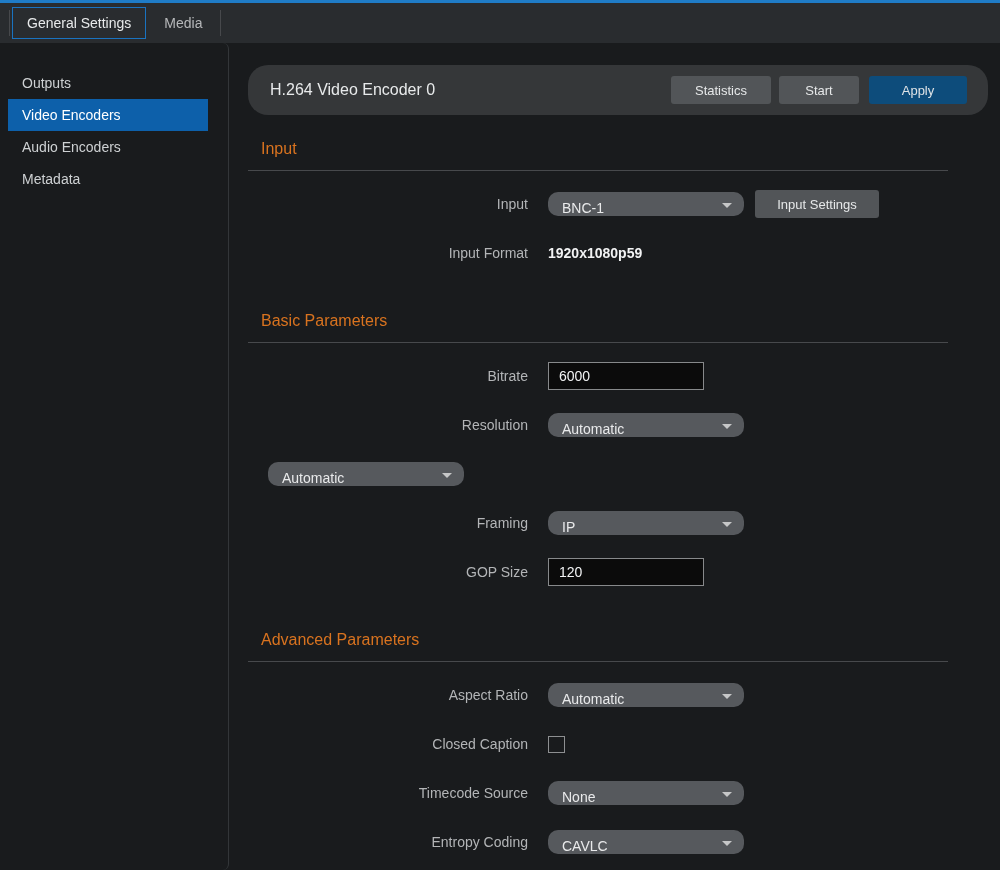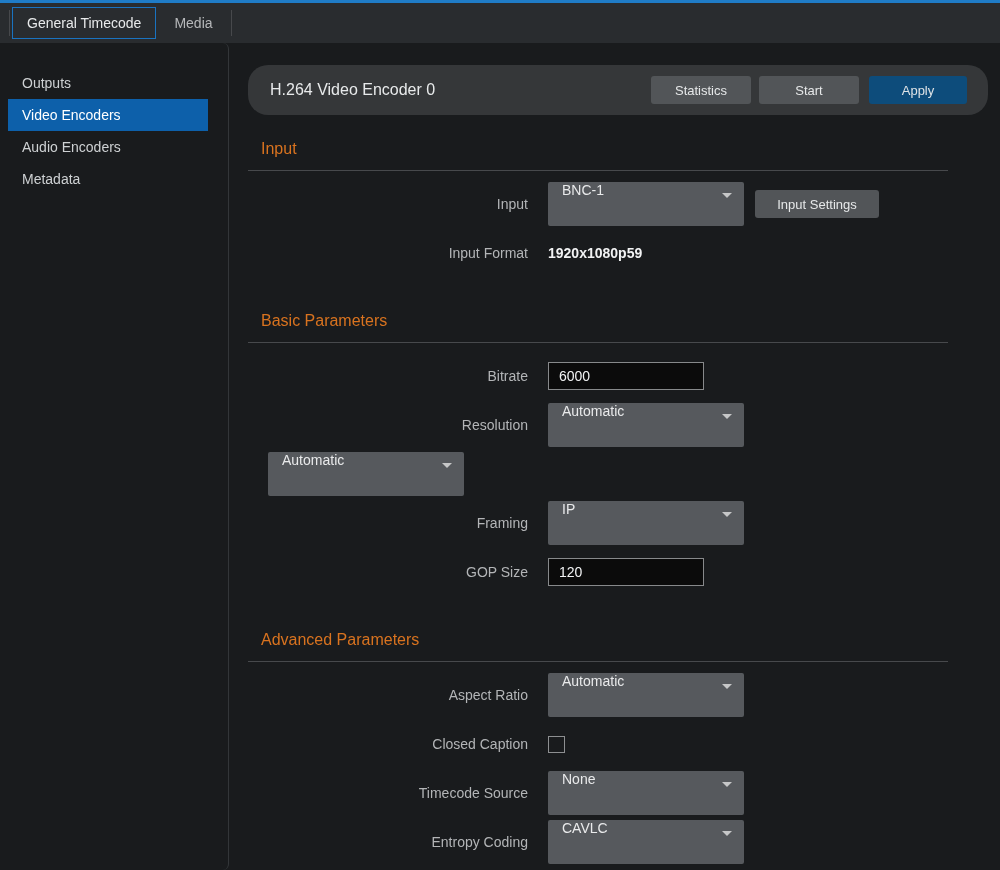--- a/index.html
+++ b/index.html
@@ -18,33 +18,33 @@
   .side-item { height:32px; line-height:32px; margin-left:8px; width:200px; padding-left:14px;
                font-size:14px; color:#ced1d3; cursor:pointer; }
   .side-item.active { background:#0d60aa; color:#ffffff; }
 
   .main { flex:1; padding:22px 0 0 19px; overflow:hidden; }
   .panel-header { width:740px; height:50px; background:#353739; display:flex; align-items:center;border-radius:20px; }
   .panel-title { margin-left:22px; font-size:16px; color:#e8eaeb; flex:1; }
   .btn { height:28px; border:none; border-radius:3px; background:#525558; color:#e6e8e9;
          font-size:13px; font-family:inherit; cursor:pointer; }
   .btn-statistics { width:100px; }
-  .btn-start { width:100px; margin-left:8px; }
+  .btn-start { width:80px; margin-left:8px; }
   .btn-apply { width:98px; margin-left:10px; margin-right:21px; background:#0d4c7b; color:#dfe3e6; }
 
   .section-title { margin:45px 0 0 13px; font-size:16px; line-height:18px; color:#d9731f; }
   .section-input .section-title { margin-top:25px; }
   .section-rule { width:700px; height:1px; background:#47494c; margin-top:12px; border:none; }
   .rows { margin-top:19px; }
   .row { display:flex; align-items:center; height:28px; margin-bottom:21px; }
   .row-label { width:280px; text-align:right; font-size:14px; color:#b3b5b7; flex:none; }
   .control { margin-left:20px; display:flex; align-items:center; }
 
-  .dd { width:196px; height:44px; background:#56595d; border-radius:2px; position:relative;
-        display:flex; align-items:flex-start; cursor:pointer; }
+  .dd { width:196px; height:24px; background:#56595d; border-radius:10px; position:relative;
+        display:flex; align-items:flex-end; cursor:pointer; }
   .dd-val { margin-left:14px; font-size:14px; color:#e9eaeb; }
   .caret { position:absolute; right:12px; top:11px; width:0; height:0;
            border-left:5px solid transparent; border-right:5px solid transparent;
            border-top:5px solid #c6c7c8; }
 
   .txt { width:156px; height:28px; background:#0b0b0b; border:1px solid #87898b;
          color:#f2f3f4; font-size:14px; padding:0 10px; font-family:inherit; }
 
   .static-val { font-size:14px; font-weight:bold; color:#f2f3f4; }
 
@@ -53,21 +53,21 @@
 
   .btn-input-settings { width:124px; margin-left:11px; }
 </style>
 </head>
 <body>
 
 <div class="topline"></div>
 
 <div class="tabbar">
   <span class="tab-divider first"></span>
-  <span class="tab active">General Timecode</span>
+  <span class="tab active">General Settings</span>
   <span class="tab">Media</span>
   <span class="tab-divider"></span>
 </div>
 
 <div class="layout">
 
   <div class="sidebar">
     <div class="side-item">Outputs</div>
     <div class="side-item active">Video Encoders</div>
     <div class="side-item">Audio Encoders</div>

